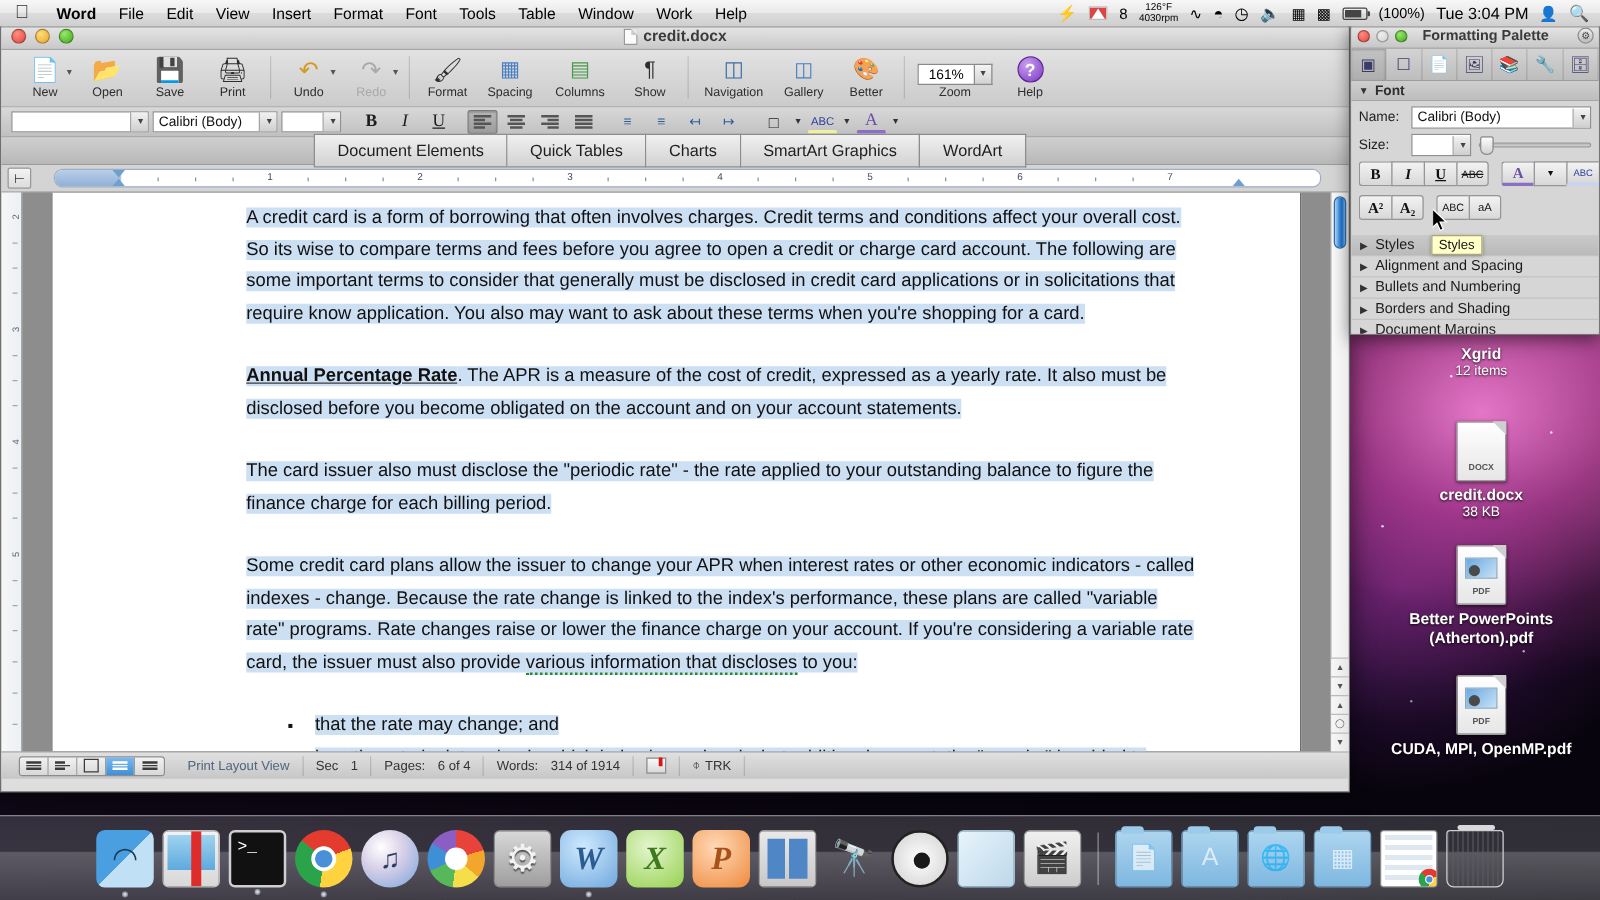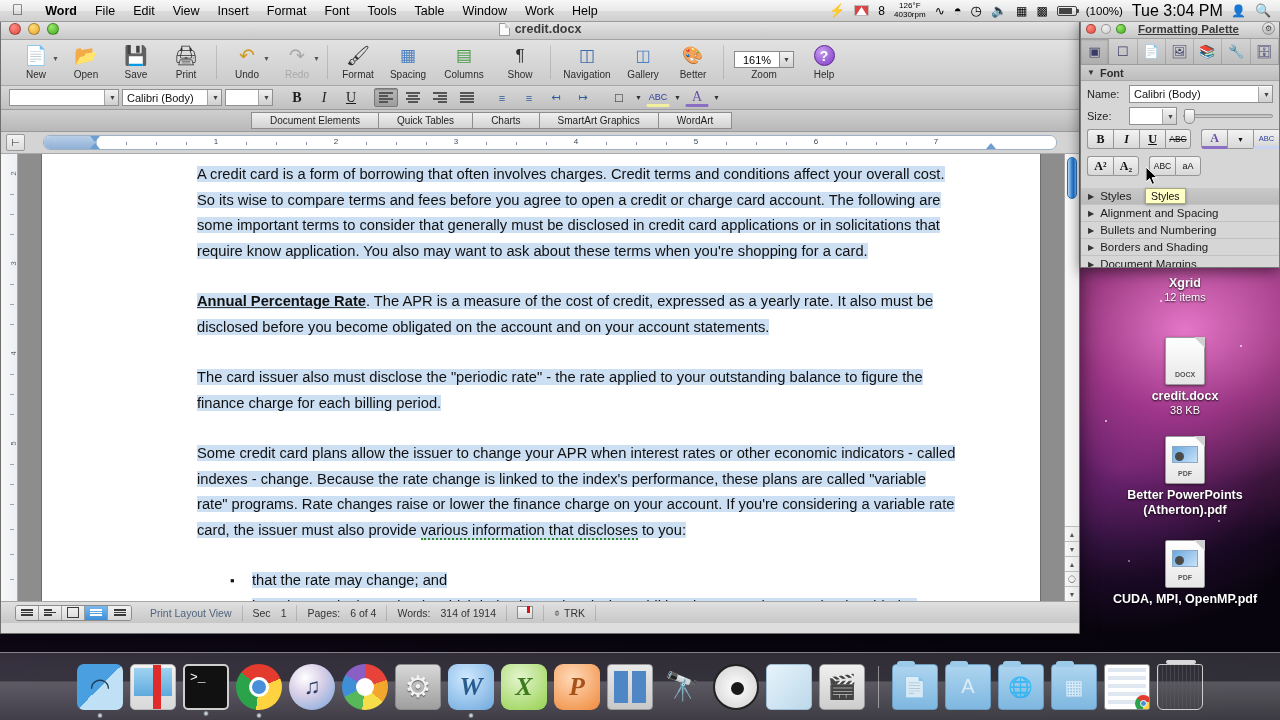--- a/index.html
+++ b/index.html
@@ -129,21 +129,21 @@
   .mini-lines i { height:1.5px; background:#555; display:block;}
   .tiny-arw { font-size:7px; color:#333; width:9px; text-align:center;}
 
   
   .eg-bar {
     height: 22px; background: linear-gradient(to bottom,#cfcfcf,#b8b8b8);
     border-bottom: 1px solid #9a9a9a; display:flex; align-items:center;
     padding-left: 250px; gap: 0;
   }
   .eg-tab {
-    height: 17px; padding: 0 18px; font-size: 10px; color:#1e1e1e;
+    height: 27px; padding: 0 18px; font-size: 13px; color:#1e1e1e;
     background: linear-gradient(to bottom,#f0f0f0,#d2d2d2);
     border:1px solid #8d8d8d; border-left:none;
     display:flex; align-items:center; justify-content:center; white-space:nowrap;
   }
   .eg-tab:first-child { border-left:1px solid #8d8d8d; }
 
   
   .ruler-row { height: 22px; display:flex; background:#d4d4d4; border-bottom:1px solid #a9a9a9; align-items:center;}
   .tabsel {
     width:19px; height:17px; margin-left:5px;
@@ -221,21 +221,21 @@
     background:#d9d9d9; border:1px solid #777; border-radius:5px 5px 0 0;
     box-shadow: 0 4px 14px rgba(0,0,0,.5); overflow:hidden; z-index:30;
   }
   .pal-title {
     height:20px; background:linear-gradient(to bottom,#e9e9e9,#c7c7c7);
     border-bottom:1px solid #a0a0a0; display:flex; align-items:center; position:relative;
   }
   .pal-title .traffic { padding-left:5px; gap:5px;}
   .pal-title .tl { width:10px; height:10px;}
   .tl.dis { background: radial-gradient(circle at 35% 30%, #f0f0f0, #cfcfcf); }
-  .pal-name { position:absolute; left:17px; right:0; text-align:center; font-size:11.5px; font-weight:bold; color:#3a3a3a;text-decoration:underline;}
+  .pal-name { position:absolute; left:17px; right:0; text-align:center; font-size:11.5px; font-weight:bold; color:#3a3a3a;}
   .pal-gear { margin-left:auto; margin-right:4px; width:13px;height:13px;border-radius:50%; background:linear-gradient(#eee,#bbb); border:1px solid #8e8e8e; font-size:8px; display:flex; align-items:center; justify-content:center; color:#444; z-index:2;}
   .pal-tabs { height:26px; display:flex; background:linear-gradient(to bottom,#d3d3d3,#bdbdbd); border-bottom:1px solid #9c9c9c;}
   .pal-tab { flex:1; display:flex; align-items:center; justify-content:center; border-right:1px solid rgba(0,0,0,.14); font-size:13px; color:#3b3b6a;}
   .pal-tab.sel { background:linear-gradient(#c3c3c3,#aeaeae); box-shadow: inset 0 1px 2px rgba(0,0,0,.22);}
   .pal-sect-hdr { height:16px; display:flex; align-items:center; gap:5px; padding-left:6px; font-size:11px; font-weight:bold; color:#2e2e2e; background:linear-gradient(to bottom,#cfcfcf,#bdbdbd); border-bottom:1px solid #a6a6a6;}
   .tri { font-size:8px; color:#333; }
   .pal-body { background:#d6d6d6; padding:4px 6px 5px; }
   .pal-row { display:flex; align-items:center; gap:6px; margin-bottom:4px; font-size:11px; color:#1f1f1f;}
   .pal-row .lab { width:36px; }
   .slider-track { flex:1; height:4px; background:linear-gradient(#b4b4b4,#d6d6d6); border:1px solid #9a9a9a; border-radius:2px; position:relative;}
@@ -393,21 +393,21 @@
     <span class="mb-icon" style="font-size:13px;">◷</span>
     <span class="mb-icon" style="font-size:13px;">🔈</span>
     <span class="mb-icon" style="font-size:12px;">▦</span>
     <span class="mb-icon" style="font-size:12px;">▩</span>
     <span class="mb-icon">
         <span class="batt">
           <i></i>
         </span>
       </span>
     <span style="font-size:11.5px;">(100%)</span>
-    <span style="font-size:16px;">Tue 3:04 PM</span>
+    <span style="font-size:13px;">Tue 3:04 PM</span>
     <span class="mb-icon" style="font-size:12px;">👤</span>
     <span class="mb-icon" style="font-size:13px;">🔍</span>
   </div>
 </div>
 
 <div id="word">
 
   <div class="titlebar">
     <div class="traffic">
       <div class="tl r"></div>

